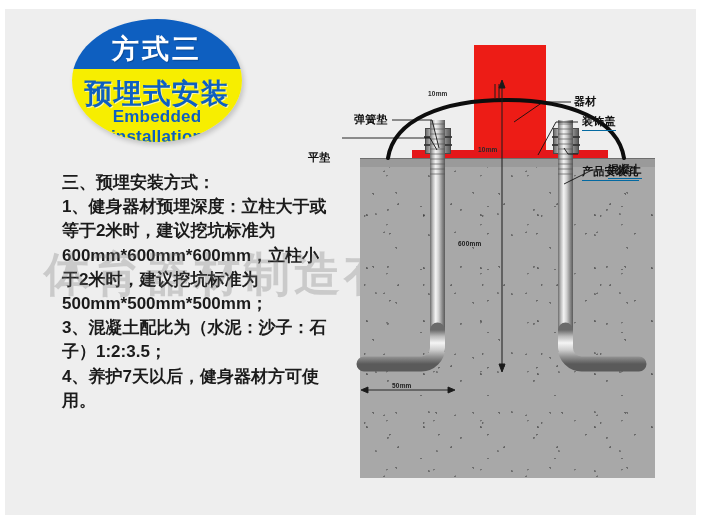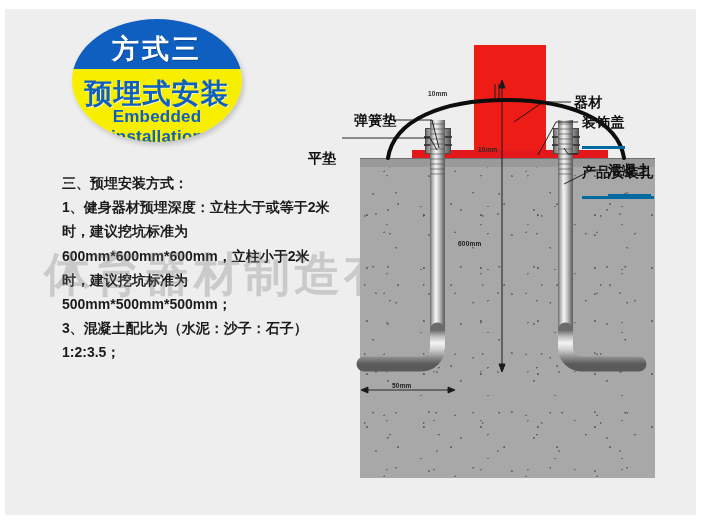--- a/index.html
+++ b/index.html
@@ -81,21 +81,21 @@
     letter-spacing: 0.2px;
   }
 
   
   #body-text {
     position: absolute;
     left: 62px;
     top: 171px;
     width: 268px;
     color: #1b1b1b;
-    font-size: 14px;
+    font-size: 17px;
     line-height: 24.2px;
     font-weight: bold;
   }
   #body-text p {
     margin: 0;
     white-space: pre-wrap;
   }
 
   
   #watermark {
@@ -205,26 +205,26 @@
   }
   .nut-stack::before { top: 7px; }
   .nut-stack::after  { top: 15px; }
   .nut-left  { left: 119px; }  
   .nut-right { left: 247px; }  
 
   
   .callout {
     position: absolute;
     color: #111111;
-    font-size: 14px;
+    font-size: 11px;
     font-weight: bold;
     white-space: nowrap;
     letter-spacing: 0.3px;
   }
-  .callout.underlined { border-bottom: 3px solid #0369a1; padding-bottom: 14px; }
+  .callout.underlined { border-bottom: 1px solid #0369a1; padding-bottom: 1px; }
 
   
   .dim-text {
     position: absolute;
     color: #1a1a1a;
     font-size: 6.5px;
     font-weight: bold;
     white-space: nowrap;
     letter-spacing: 0.2px;
   }
@@ -247,20 +247,21 @@
     <div class="badge-bottom"></div>
     <div class="badge-title">方式三</div>
     <div class="badge-sub">预埋式安装</div>
     <div class="badge-sub-en">Embedded installation</div>
   </div>
 
   <div id="body-text">
     <p>三、预埋安装方式：</p>
     <p>1、健身器材预埋深度：立柱大于或等于2米时，建议挖坑标准为600mm*600mm*600mm，立柱小于2米时，建议挖坑标准为500mm*500mm*500mm；</p>
     <p>3、混凝土配比为（水泥：沙子：石子）1:2:3.5；</p>
+    <p>4、养护7天以后，健身器材方可使用。</p>
   </div>
 
   <div id="watermark">体育器材制造有限公司</div>
 
   <div id="diagram">
 
     <div class="concrete"></div>
     <div class="slab-top"></div>
     <div class="ground-line"></div>
 

